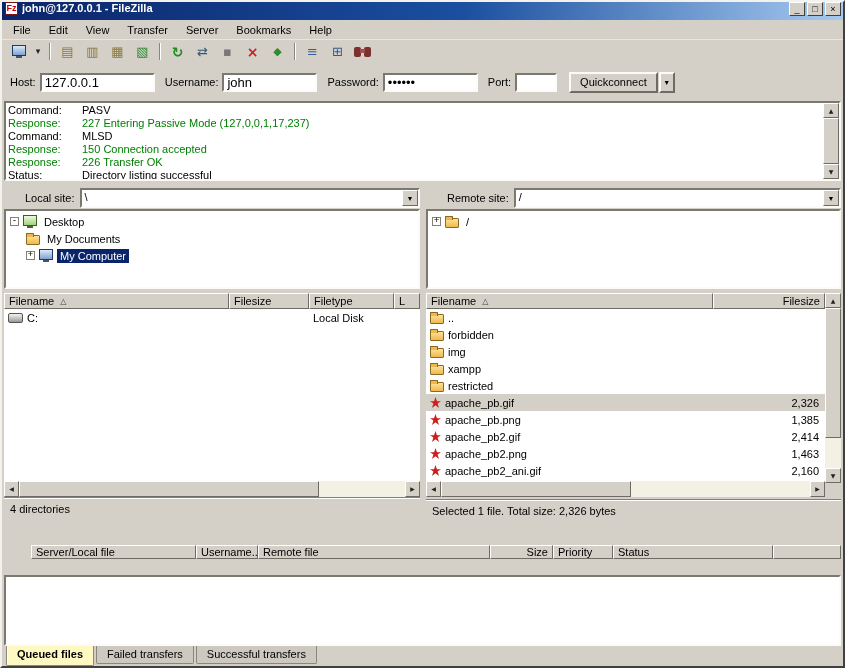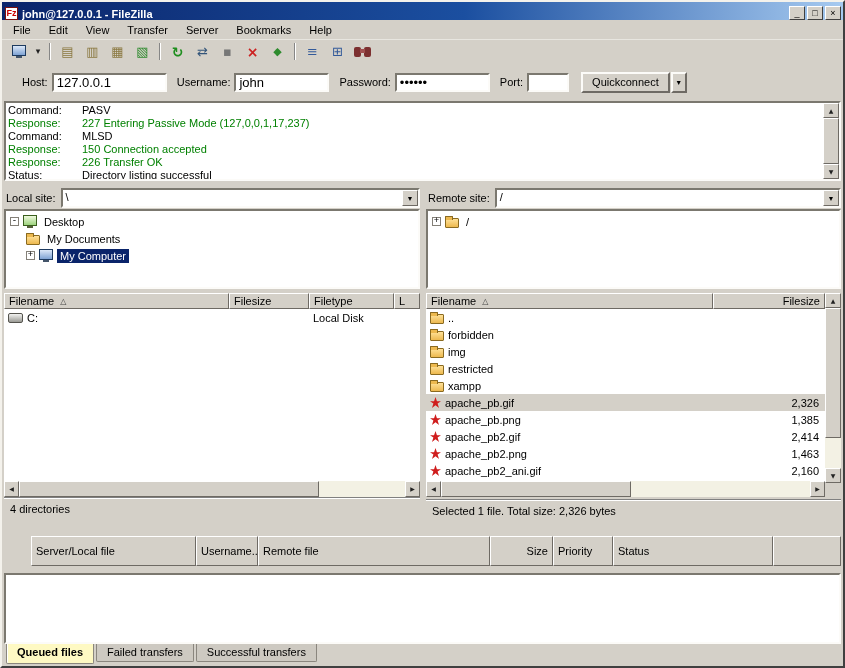--- a/index.html
+++ b/index.html
@@ -1,20 +1,20 @@
 <!DOCTYPE html>
 <html><head>
 <meta charset="utf-8">
 <style>
   * { box-sizing: border-box; margin: 0; padding: 0; }
   body { margin: 0; background: #808080; font-family: "Liberation Sans", sans-serif; font-size: 11px; color: #000; }
   .window { width: 845px; height: 668px; background: #d4d0c8; border: 2px solid; border-color: #f4f2ec #404040 #404040 #f4f2ec; display: flex; flex-direction: column; overflow: hidden; }
 
   
-  .titlebar { height: 18px; background: linear-gradient(90deg, #0a246a 0%, #1b4fa0 55%, #a6caf0 100%); display: flex; align-items: flex-end; padding: 0 2px 0 3px; flex: 0 0 auto; }
+  .titlebar { height: 18px; background: linear-gradient(90deg, #0a246a 0%, #1b4fa0 55%, #a6caf0 100%); display: flex; align-items: flex-start; padding: 0 2px 0 3px; flex: 0 0 auto; }
   .fzlogo { width: 13px; height: 13px; background: #fff; border: 1px solid #7a1010; color: #c00; font-size: 9px; font-weight: bold; line-height: 11px; text-align: center; margin-right: 4px; }
   .wtitle { color: #fff; font-weight: bold; flex: 1; white-space: nowrap; overflow: hidden; }
   .winbtn { width: 16px; height: 14px; margin-left: 2px; background: #d4d0c8; border: 1px solid; border-color: #fff #404040 #404040 #fff; font-size: 9px; line-height: 10px; text-align: center; font-family: "Liberation Sans", sans-serif; padding: 0; }
 
   
   .menubar { height: 20px; display: flex; align-items: center; padding-left: 2px; flex: 0 0 auto; border-bottom: 1px solid #e8e6e0; }
   .menu-item { padding: 3px 9px; cursor: default; }
 
   
   .toolbar { height: 23px; display: flex; align-items: center; padding-left: 4px; flex: 0 0 auto; }
@@ -36,21 +36,21 @@
   .monitor-icon::after { content: ""; position: absolute; left: 3px; bottom: -3px; width: 6px; height: 2px; background: #44556a; }
   .desktop-icon { width: 14px; height: 11px; border: 1px solid #3a5f1d; background: linear-gradient(#eef8dc, #9ed47f); position: relative; margin-bottom: 2px; }
   .desktop-icon::after { content: ""; position: absolute; left: 3px; bottom: -3px; width: 6px; height: 2px; background: #55603a; }
   .binoculars-icon { position: relative; width: 17px; height: 12px; }
   .binoculars-icon::before { content: ""; position: absolute; top: 1px; left: 0; width: 7px; height: 10px; background: #7c3030; border-radius: 2px; box-shadow: 10px 0 0 #7c3030; }
   .binoculars-icon::after { content: ""; position: absolute; top: 3px; left: 6px; width: 5px; height: 4px; background: #a05050; }
 
   
   .quickbar { height: 38px; display: flex; align-items: center; padding: 0 6px; flex: 0 0 auto; }
   .qlabel { margin: 0 4px 0 10px; }
-  .qlabel:first-child { margin-left: 14px; }
+  .qlabel:first-child { margin-left: 2px; }
   .tbx { height: 19px; border: 2px solid; border-color: #7b786f #fcfbf8 #fcfbf8 #7b786f; background: #fff; font-family: "Liberation Sans", sans-serif; font-size: 13px; padding: 0 3px; }
   .w-host { width: 115px; } .w-user { width: 95px; } .w-pass { width: 95px; } .w-port { width: 42px; }
   .qc-btn { height: 21px; margin-left: 12px; padding: 0 9px; background: #d4d0c8; border: 2px solid; border-color: #fcfbf8 #6e6a64 #6e6a64 #fcfbf8; font-family: "Liberation Sans", sans-serif; font-size: 11px; }
   .qc-drop { height: 21px; width: 16px; margin-left: 1px; background: #d4d0c8; border: 2px solid; border-color: #fcfbf8 #6e6a64 #6e6a64 #fcfbf8; font-size: 7px; padding: 0; }
 
   
   .sunken { background: #fff; border: 2px solid; border-color: #7b786f #fcfbf8 #fcfbf8 #7b786f; }
 
   
   .logpane { height: 80px; margin: 0 2px; display: flex; flex: 0 0 auto; }
@@ -73,21 +73,21 @@
   .thumb-r { width: 190px; height: 16px; }
   .thumb-v { height: 130px; width: 16px; }
 
   
   .midgap { height: 6px; flex: 0 0 auto; }
   .panes { height: 334px; display: flex; padding: 0 2px; flex: 0 0 auto; }
   .pane { display: flex; flex-direction: column; }
   .pane.left { width: 416px; flex: 0 0 auto; }
   .pane.right { flex: 1; min-width: 0; }
   .vsplitter { width: 6px; flex: 0 0 auto; }
-  .siterow { height: 22px; display: flex; align-items: center; flex: 0 0 auto; }
+  .siterow { height: 22px; display: flex; align-items: center; flex: 0 0 auto; margin-left: 19px; }
   .sitelabel { margin: 0 5px 0 2px; white-space: nowrap; }
   .combo { flex: 1; height: 20px; display: flex; background: #fff; border: 2px solid; border-color: #7b786f #fcfbf8 #fcfbf8 #7b786f; }
   .combo-text { flex: 1; padding: 1px 3px; overflow: hidden; white-space: nowrap; }
   .combo-btn { width: 16px; background: #d4d0c8; border: 1px solid; border-color: #fff #6e6a64 #6e6a64 #fff; font-size: 7px; padding: 0; }
   .tree { height: 80px; padding: 2px; overflow: hidden; flex: 0 0 auto; }
   .treegap { height: 4px; flex: 0 0 auto; }
   .trow { height: 17px; display: flex; align-items: center; padding-left: 2px; white-space: nowrap; }
   .indent { width: 16px; flex: 0 0 auto; }
   .expander { width: 9px; height: 9px; background: #fff; border: 1px solid #848078; font: 9px/7px "Liberation Mono", monospace; text-align: center; color: #000; flex: 0 0 auto; margin-right: 4px; padding: 0; }
   .icon { flex: 0 0 auto; margin-right: 4px; }
@@ -113,21 +113,21 @@
   .rgrid { grid-template-columns: 287px 1fr; }
   .pstatus { height: 22px; display: flex; align-items: center; padding: 0 6px; border-top: 1px solid #808080; box-shadow: inset 0 1px 0 #fff; flex: 0 0 auto; }
 
   .folder-icon { width: 14px; height: 10px; background: linear-gradient(#ffe198, #edb94f); border: 1px solid #8a6a20; border-radius: 1px; position: relative; margin-top: 2px; }
   .folder-icon::before { content: ""; position: absolute; left: -1px; top: -3px; width: 6px; height: 3px; background: #edb94f; border: 1px solid #8a6a20; border-bottom: none; border-radius: 1px 1px 0 0; }
   .apache-icon { width: 11px; height: 11px; background: #cf1d1d; clip-path: polygon(50% 0%, 63% 38%, 100% 38%, 69% 59%, 82% 100%, 50% 75%, 18% 100%, 31% 59%, 0% 38%, 37% 38%); }
   .disk-icon { width: 15px; height: 10px; background: linear-gradient(#f2f2f0, #9a9a94); border: 1px solid #55544e; border-radius: 2px; }
 
   
   .qgap { height: 8px; flex: 0 0 auto; }
-  .queueheader { height: 30px; margin: 7px 2px; display: grid; grid-template-columns: 165px 62px 232px 63px 60px 160px 1fr; flex: 0 0 auto; padding-left: 27px; }
+  .queueheader { height: 14px; margin: 16px 2px; display: grid; grid-template-columns: 165px 62px 232px 63px 60px 160px 1fr; flex: 0 0 auto; padding-left: 27px; }
   .queuelist { height: 71px; margin: 0 2px; flex: 0 0 auto; }
   .tabsrow { height: 24px; display: flex; align-items: flex-start; padding-left: 4px; flex: 0 0 auto; }
   .tab { height: 18px; padding: 2px 10px 0; background: #cdc9c1; border: 1px solid #8a867e; border-top: none; border-radius: 0 0 2px 2px; margin-right: 2px; font-family: "Liberation Sans", sans-serif; font-size: 11px; }
   .tab.active { background: #fef9c3; font-weight: bold; height: 20px; box-shadow: inset 1px 0 0 #fff; }
 
   
   .statusbar { height: 24px; display: flex; align-items: center; padding: 0 4px; border-top: 1px solid #fff; flex: 0 0 auto; }
   .sb-spacer { flex: 1; }
   .vdiv { width: 2px; height: 16px; border-left: 1px solid #868686; border-right: 1px solid #fff; margin: 0 4px; }
   .ascii-box { width: 17px; height: 16px; border: 1px solid; border-color: #808080 #fff #fff #808080; display: flex; align-items: center; justify-content: center; color: #cc2020; font-weight: bold; font-size: 10px; }
@@ -376,28 +376,28 @@
             <div class="lrow rgrid" data-name="remote-file-row">
               <div class="cell">
                   <span class="icon folder-icon" data-name="folder-icon"></span>
                   <span data-name="file-name">img</span>
                 </div>
               <div class="cell num" data-name="file-size"></div>
             </div>
             <div class="lrow rgrid" data-name="remote-file-row">
               <div class="cell">
                   <span class="icon folder-icon" data-name="folder-icon"></span>
+                  <span data-name="file-name">xampp</span>
+                </div>
+              <div class="cell num" data-name="file-size"></div>
+            </div>
+            <div class="lrow rgrid" data-name="remote-file-row">
+              <div class="cell">
+                  <span class="icon folder-icon" data-name="folder-icon"></span>
                   <span data-name="file-name">restricted</span>
-                </div>
-              <div class="cell num" data-name="file-size"></div>
-            </div>
-            <div class="lrow rgrid" data-name="remote-file-row">
-              <div class="cell">
-                  <span class="icon folder-icon" data-name="folder-icon"></span>
-                  <span data-name="file-name">xampp</span>
                 </div>
               <div class="cell num" data-name="file-size"></div>
             </div>
             <div class="lrow rgrid rsel" data-name="remote-file-row-selected">
               <div class="cell">
                   <span class="icon apache-icon" data-name="apache-file-icon"></span>
                   <span data-name="file-name">apache_pb.gif</span>
                 </div>
               <div class="cell num" data-name="file-size">2,326</div>
             </div>

